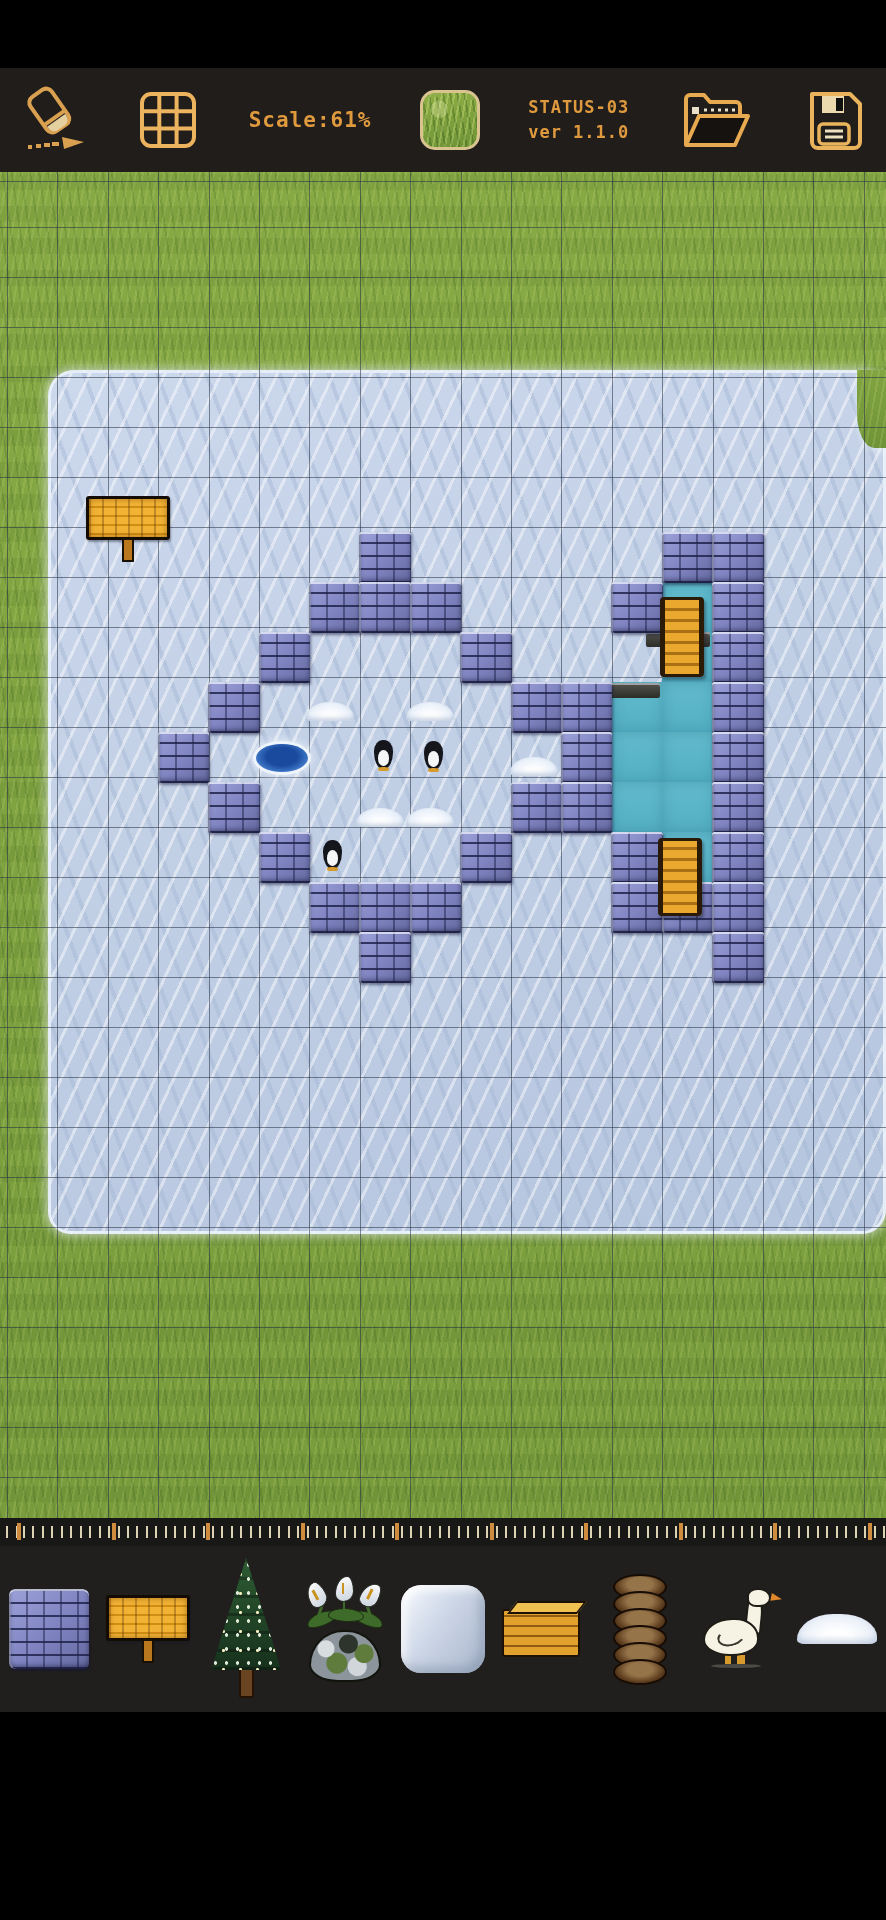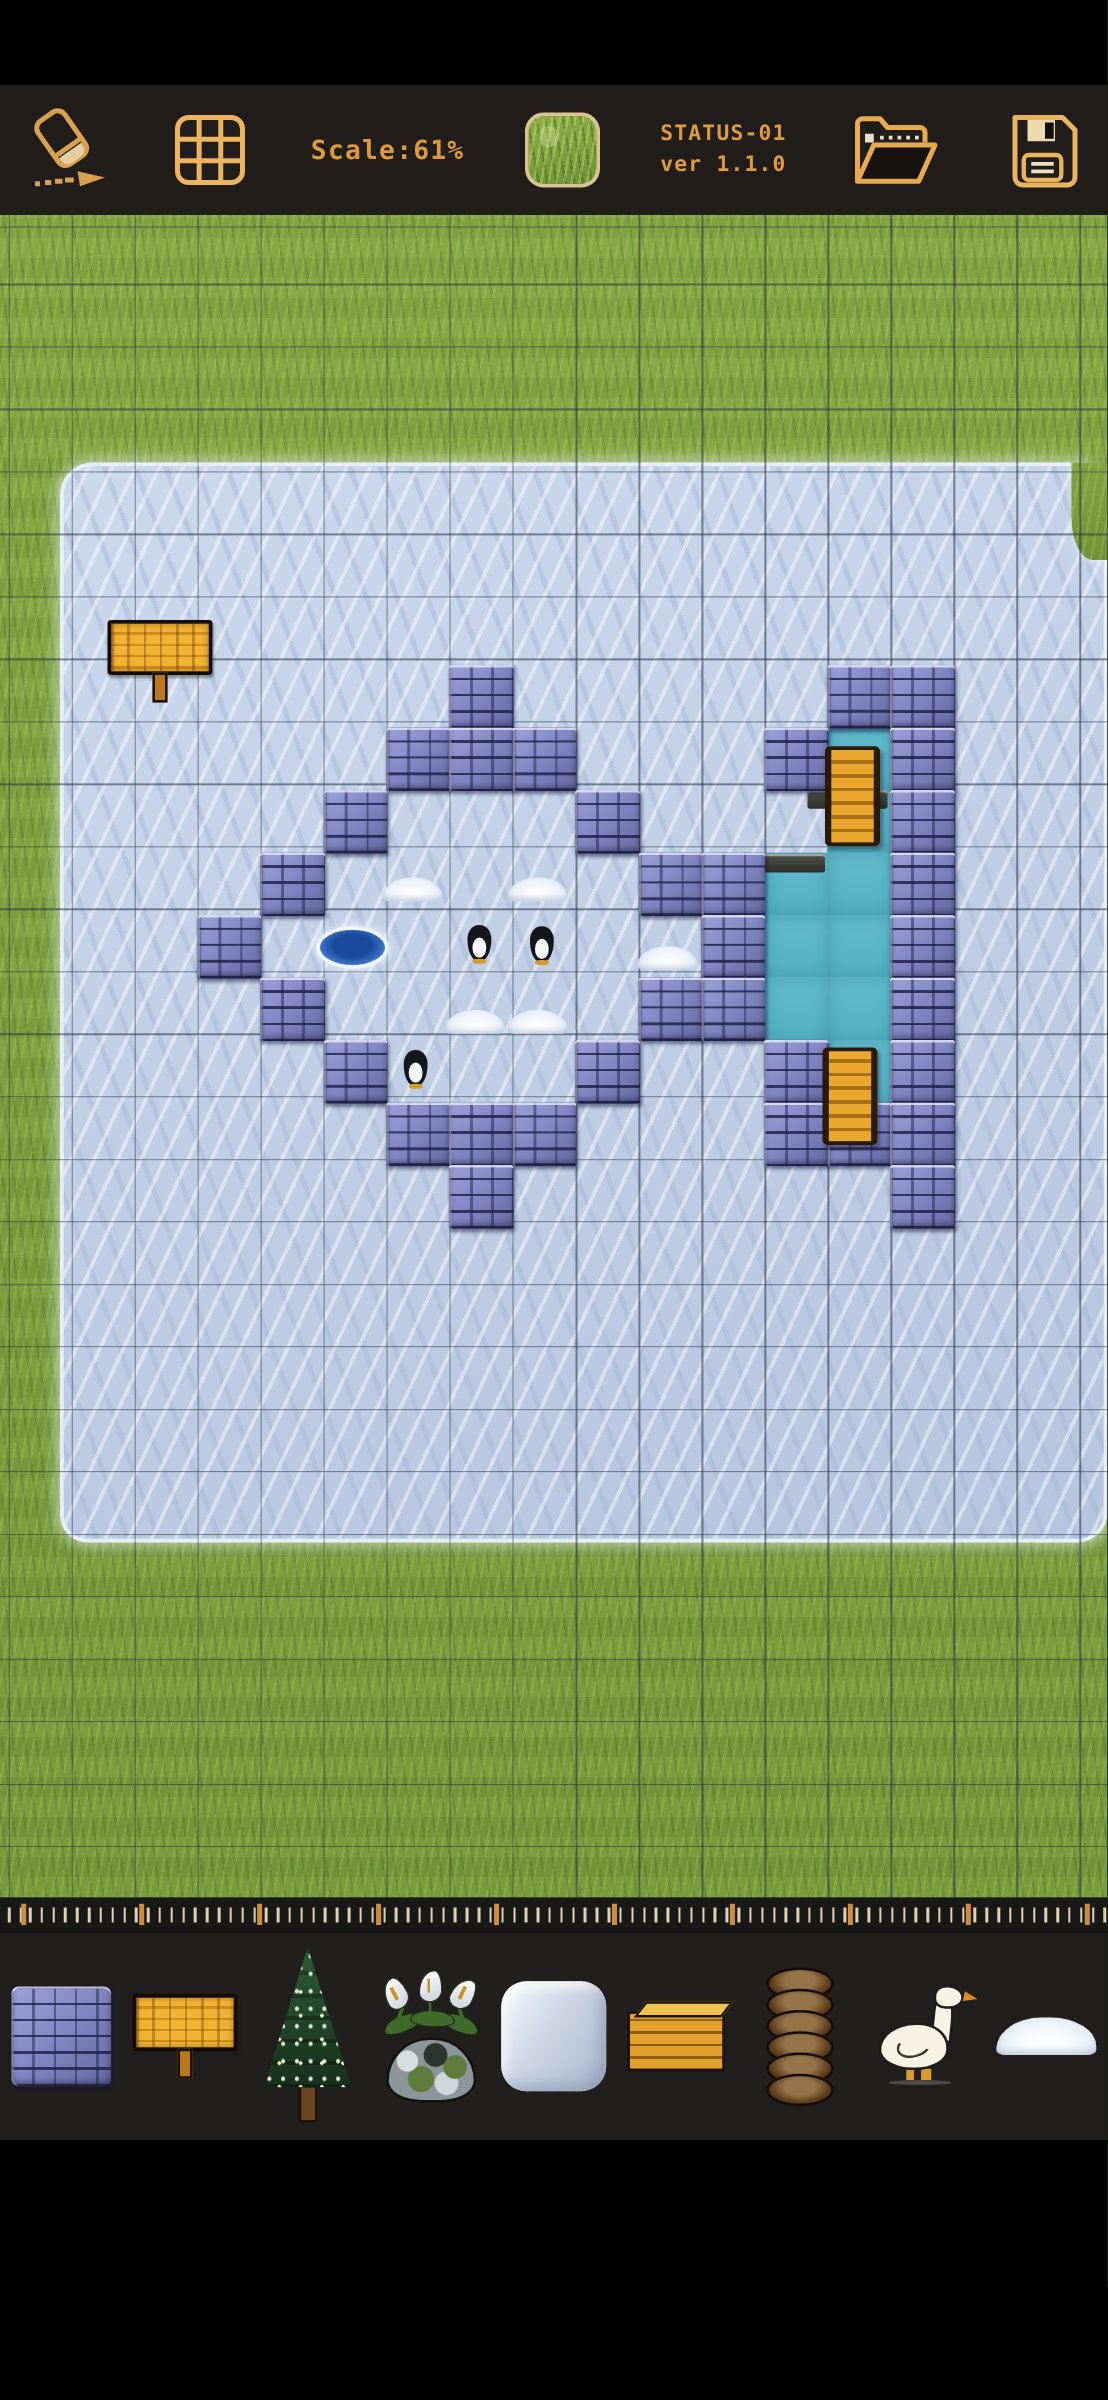--- a/index.html
+++ b/index.html
@@ -186,21 +186,21 @@
         <g fill="none" stroke="#ecb45e" stroke-width="4">
           <rect x="6" y="6" width="52" height="52" rx="9"></rect>
           <path d="M23.3 6 V58 M40.6 6 V58 M6 23.3 H58 M6 40.6 H58"></path>
         </g>
       </svg>
     </div>
     <div class="tb-item tb-text">Scale:61%</div>
     <div class="tb-item tile-preview"></div>
     <div class="tb-item tb-status">
       <div>
-        <div>STATUS-01</div>
+        <div>STATUS-03</div>
         <div>ver 1.1.0</div>
       </div>
     </div>
     <div class="tb-item">
       <svg width="76" height="70" viewBox="0 0 76 70">
         <path d="M8 60 V14 a4 4 0 0 1 4 -4 h14 l6 7 h26 a4 4 0 0 1 4 4 v8" fill="none" stroke="#e8aa50" stroke-width="4" stroke-linejoin="round"></path>
         <rect x="14" y="22" width="7" height="7" fill="#e8e0c8"></rect>
         <path d="M26 25 h3 M33 25 h3 M40 25 h3 M47 25 h3 M54 25 h3" stroke="#e8e0c8" stroke-width="3"></path>
         <path d="M8 60 L21 31 h49 L57 60 z" fill="#151210" stroke="#e8aa50" stroke-width="4" stroke-linejoin="round"></path>
       </svg>

